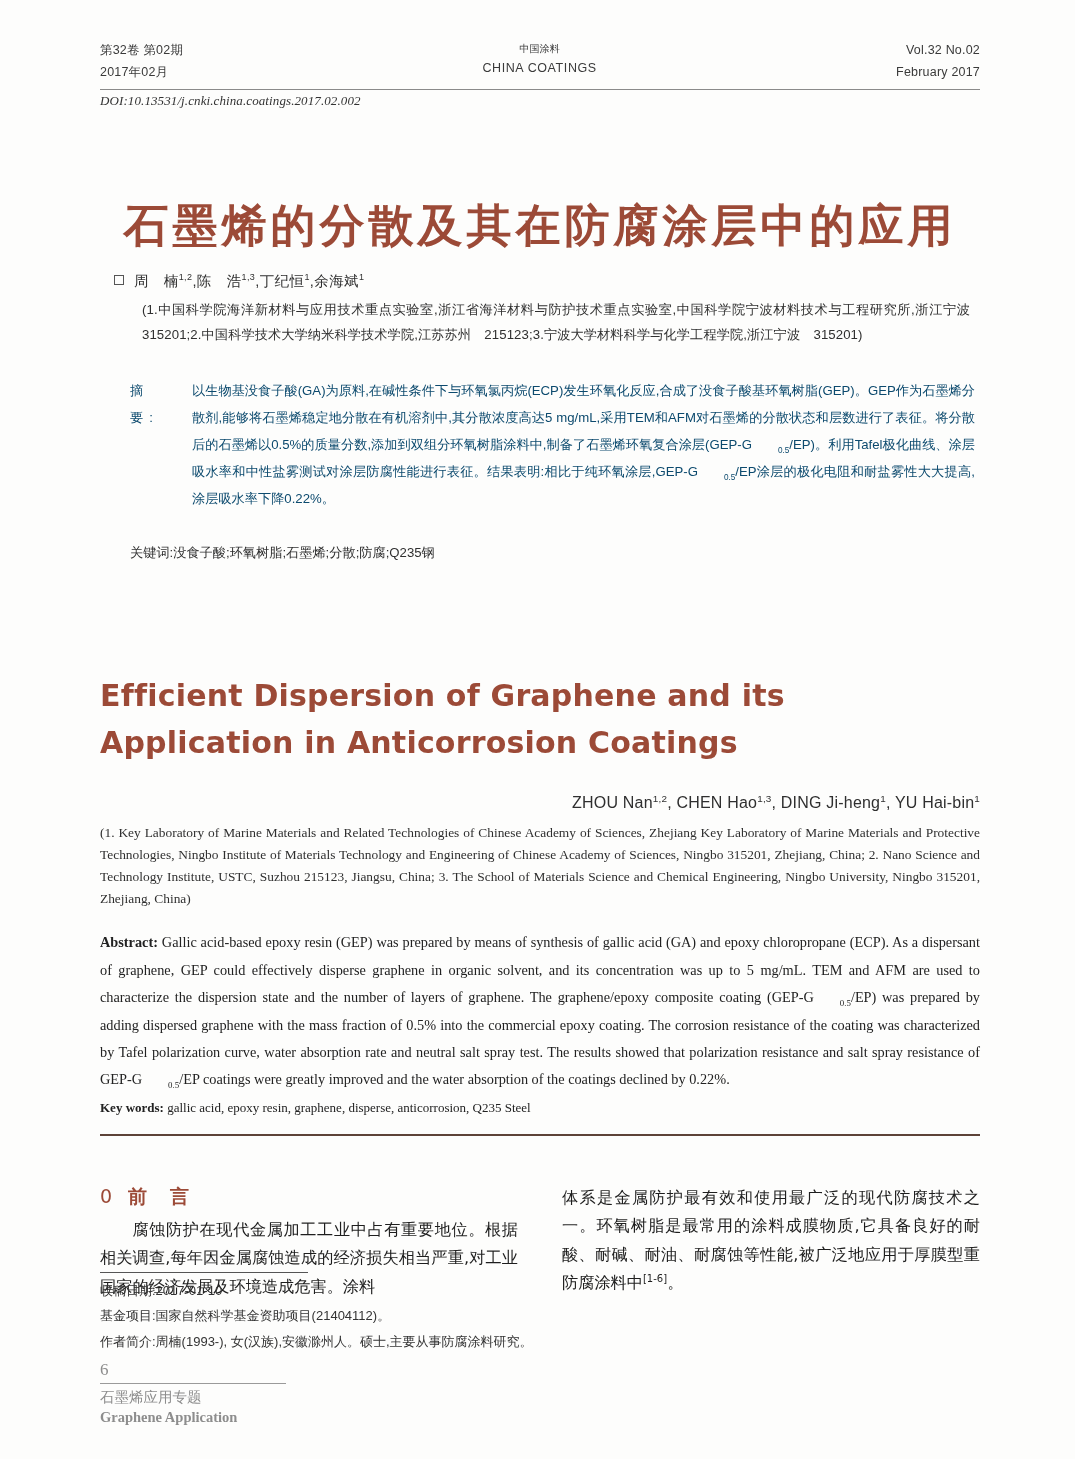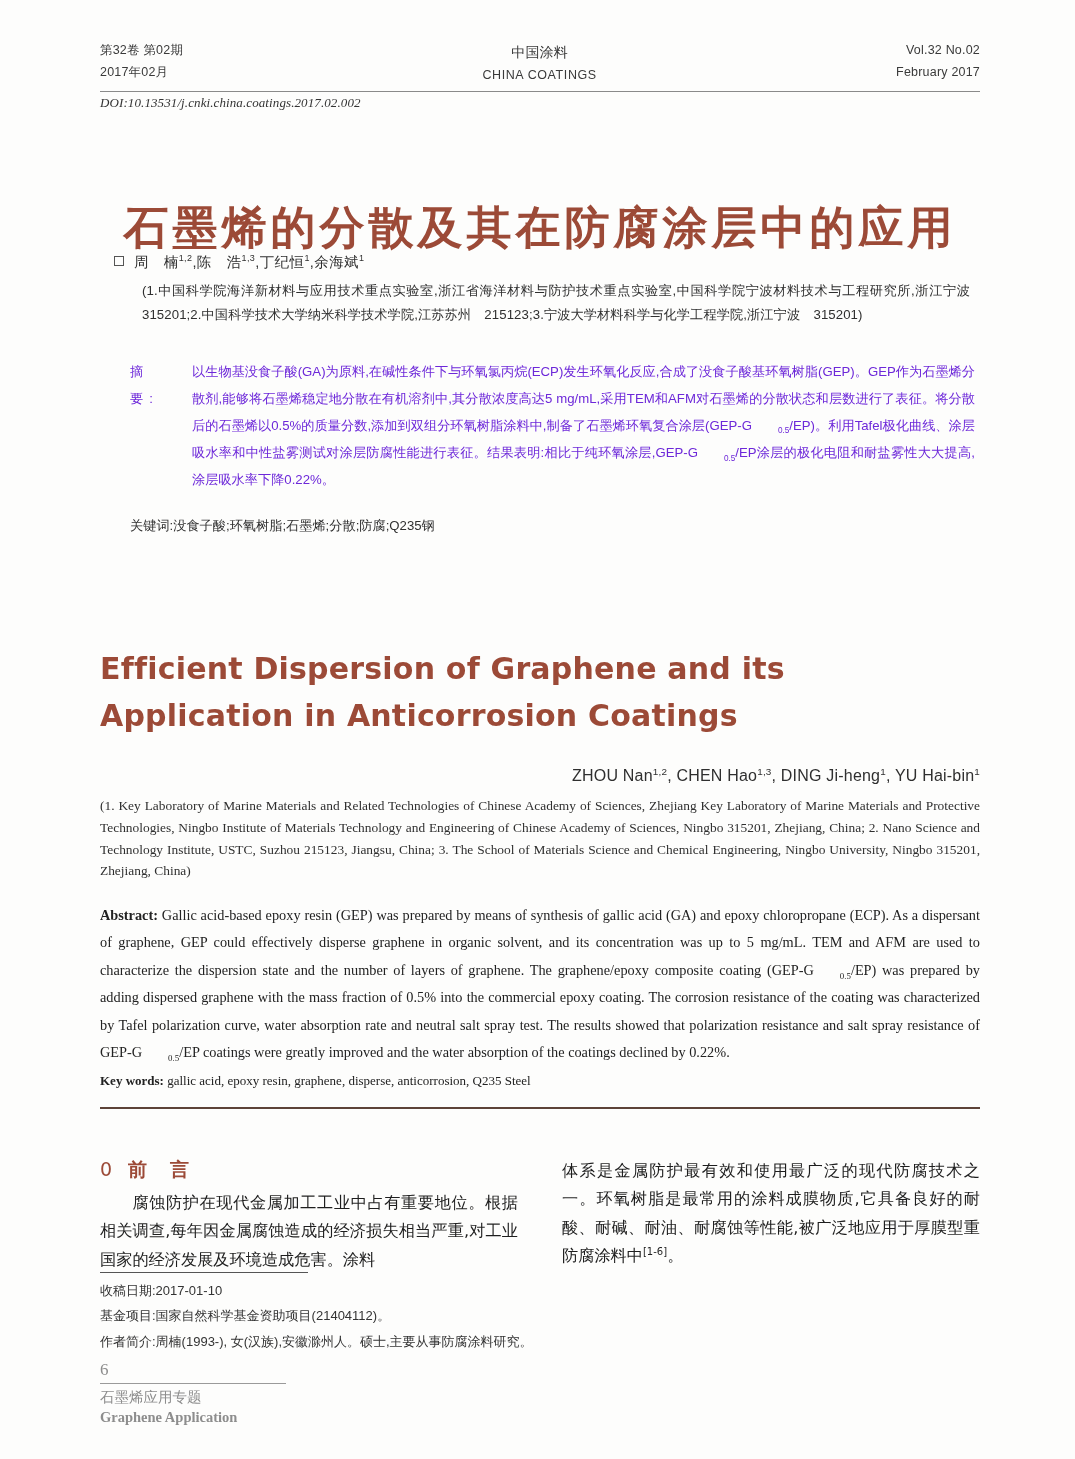--- a/index.html
+++ b/index.html
@@ -36,21 +36,21 @@
     justify-content: space-between;
     align-items: flex-start;
     font-size: 12.5px;
     color: #3a3a3a;
     line-height: 1.75;
     letter-spacing: 0.2px;
   }
   .masthead .col { white-space: nowrap; }
   .masthead .col.center { text-align: center; flex: 1; }
   .masthead .col.right { text-align: right; }
-  .masthead .cn-name { font-size: 14px; }
+  .masthead .cn-name { font-size: 10px; }
   .masthead .en-name { font-size: 12.5px; letter-spacing: 0.6px; }
 
   .rule-thin {
     border-top: 1px solid #8a8a8a;
     margin-top: 5px;
   }
 
   .doi {
     font-family: "Liberation Serif", "DejaVu Serif", serif;
     font-size: 13px;
@@ -66,20 +66,21 @@
     text-align: center;
     font-size: 45px;
     font-weight: bold;
     color: #9c4a37;
     letter-spacing: 4px;
     line-height: 1.1;
     font-family: "DejaVu Sans", "Liberation Sans", sans-serif;
   }
 
   .cn-authors {
+    margin-top: 22px;
     margin-left: 14px;
     font-size: 14.5px;
     color: #2f2f2f;
     letter-spacing: 0.4px;
   }
   .cn-authors .box {
     display: inline-block;
     width: 10px; height: 10px;
     border: 1px solid #555;
     margin-right: 10px;
@@ -99,36 +100,36 @@
     letter-spacing: 0.1px;
   }
 
   
   .cn-abstract-wrap {
     margin-top: 30px;
     margin-left: 30px;
     width: 845px;
     font-size: 13.2px;
     line-height: 2.05;
-    color: #6d28d9;
+    color: #0c4a6e;
     text-align: justify;
   }
   .cn-abstract-wrap .lbl {
     float: left;
     width: 60px;
     letter-spacing: 6px;
   }
   .cn-abstract-wrap .body {
     margin-left: 62px;
     text-align: justify;
     text-justify: inter-ideograph;
   }
 
   .cn-keywords {
-    margin-top: 20px;
+    margin-top: 28px;
     margin-left: 30px;
     font-size: 13.2px;
     color: #2f2f2f;
     line-height: 1.9;
   }
 
   .cn-meta {
     margin-top: 14px;
     margin-left: 30px;
     width: 845px;

